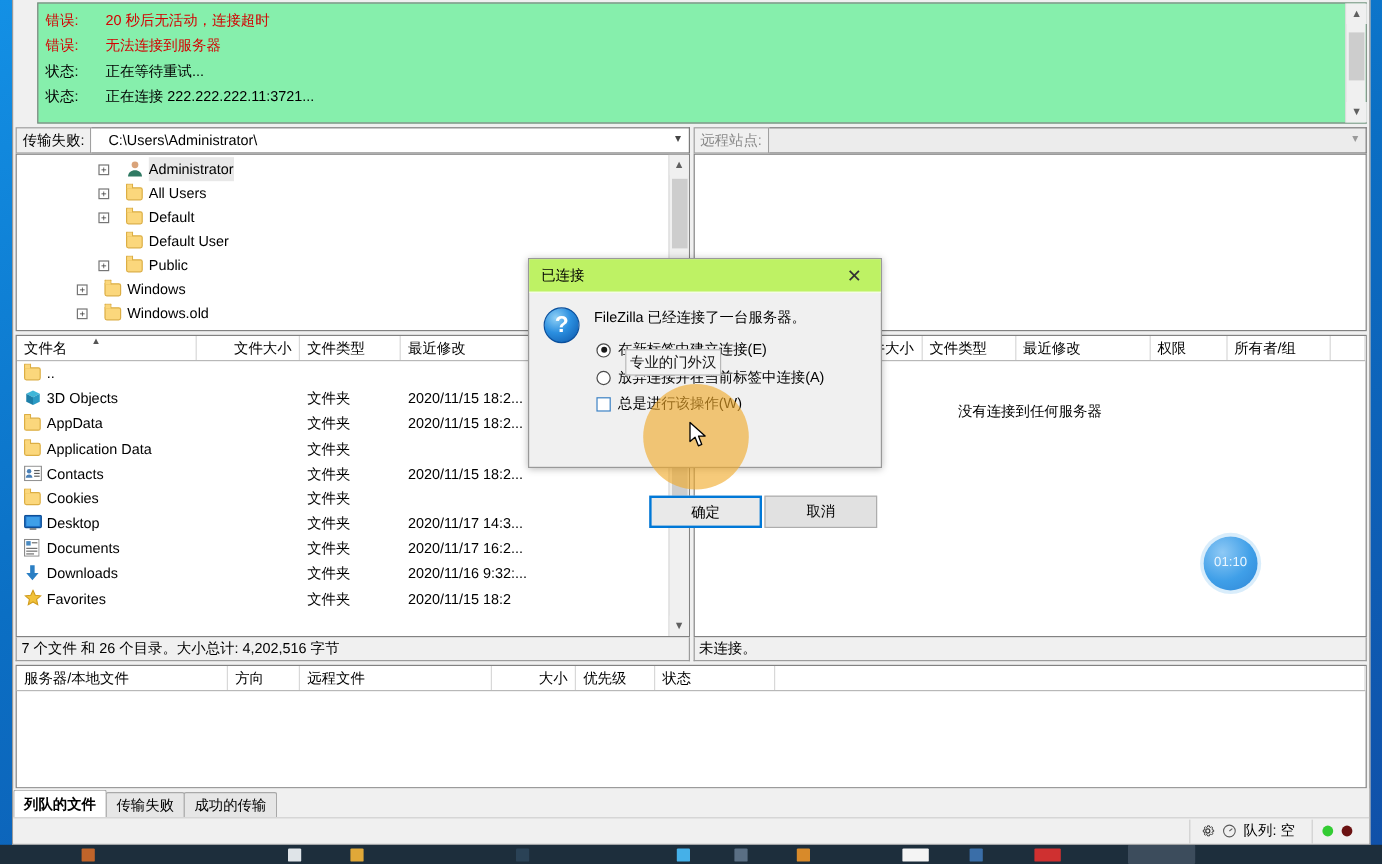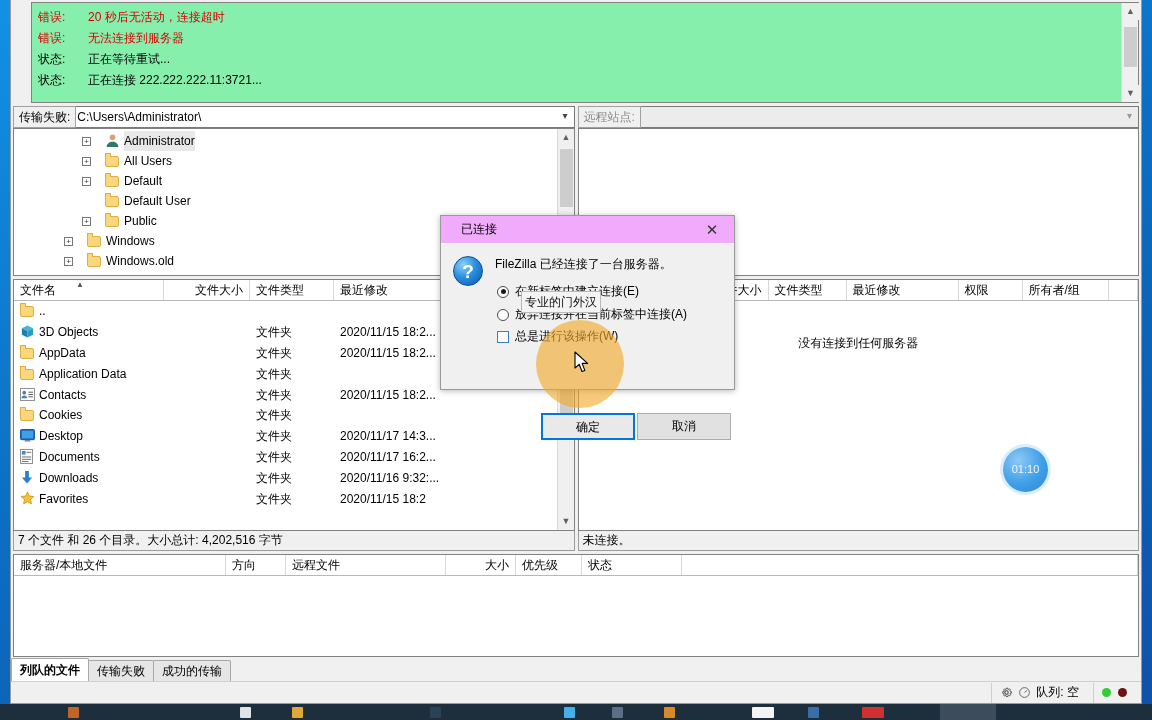--- a/index.html
+++ b/index.html
@@ -73,21 +73,21 @@
   .vscroll .thumb { position:absolute; left:2px; width:13px; background:#cdcdcd; }
 
   
   .sitebar { display:flex; height:22px; align-items:stretch; margin:3px 2px 0 2px; }
   .sitebar .lbl {
     background:#f0f0f0; border:1px solid #a0a0a0; padding:0 5px;
     line-height:20px; font-size:12px; white-space:nowrap;
   }
   .sitebar .combo {
     flex:1; background:#fff; border:1px solid #7a7a7a; border-left:none;
-    display:flex; align-items:center; padding-left:1px; font-size:12px; position:relative;
+    display:flex; align-items:center; padding-left:14px; font-size:12px; position:relative;
   }
   .sitebar .combo.disabled { background:#ececec; color:#8a8a8a; }
   .sitebar .combo .caret {
     position:absolute; right:6px; top:3px; font-size:10px; color:#444;
   }
 
   
   #mainsplit { flex:1; display:flex; min-height:0; padding:0 2px; gap:3px; }
   .pane { flex:1; display:flex; flex-direction:column; min-width:0; }
 
@@ -141,22 +141,22 @@
   .sb-cell { display:flex; align-items:center; gap:5px; padding:0 8px; border-left:1px solid #cfcfcf; height:20px; }
   .led { width:9px; height:9px; border-radius:50%; }
 
   
   #dialog {
     position:absolute; left:429px; top:215px; width:295px; height:175px;
     background:#f0f0f0; border:1px solid #999; box-shadow:0 1px 6px rgba(0,0,0,.28);
     z-index:50;
   }
   #dlgtitle {
-    height:28px; background:#f0abfc; display:flex; align-items:center;
-    padding-left:20px; font-size:12px; border-bottom:1px solid #fff;
+    height:28px; background:#bef264; display:flex; align-items:center;
+    padding-left:10px; font-size:12px; border-bottom:1px solid #fff;
   }
   #dlgclose {
     position:absolute; right:0; top:0; width:44px; height:28px;
     display:flex; align-items:center; justify-content:center;
     font-size:15px; color:#333; font-family:"DejaVu Sans", sans-serif;
   }
   #dlgbody { padding:10px 0 0 0; position:relative; height:117px; }
   #qmark {
     position:absolute; left:12px; top:12px; width:30px; height:30px; border-radius:50%;
     background:radial-gradient(circle at 33% 28%, #8fd0f5 0%, #2b8fe0 45%, #0b55a8 100%);
@@ -502,21 +502,21 @@
               </div>
             <div class="emptymsg">没有连接到任何服务器</div>
           </div>
         </div>
         <div class="statusline">未连接。</div>
       </div>
     </div>
 
     <div id="queuebox">
       <div class="lhead" id="queue-head">
-          <div style="width: 212px;">服务器/本地文件</div>
+          <div style="width: 176px;">服务器/本地文件</div>
           <div style="width: 60px;">方向</div>
           <div style="width: 160px;">远程文件</div>
           <div style="width: 70px; text-align: right;">大小</div>
           <div style="width: 66px;">优先级</div>
           <div style="width: 100px;">状态</div>
           <div style="flex: 1 1 0%;"></div>
         </div>
     </div>
 
     <div id="tabsrow">

